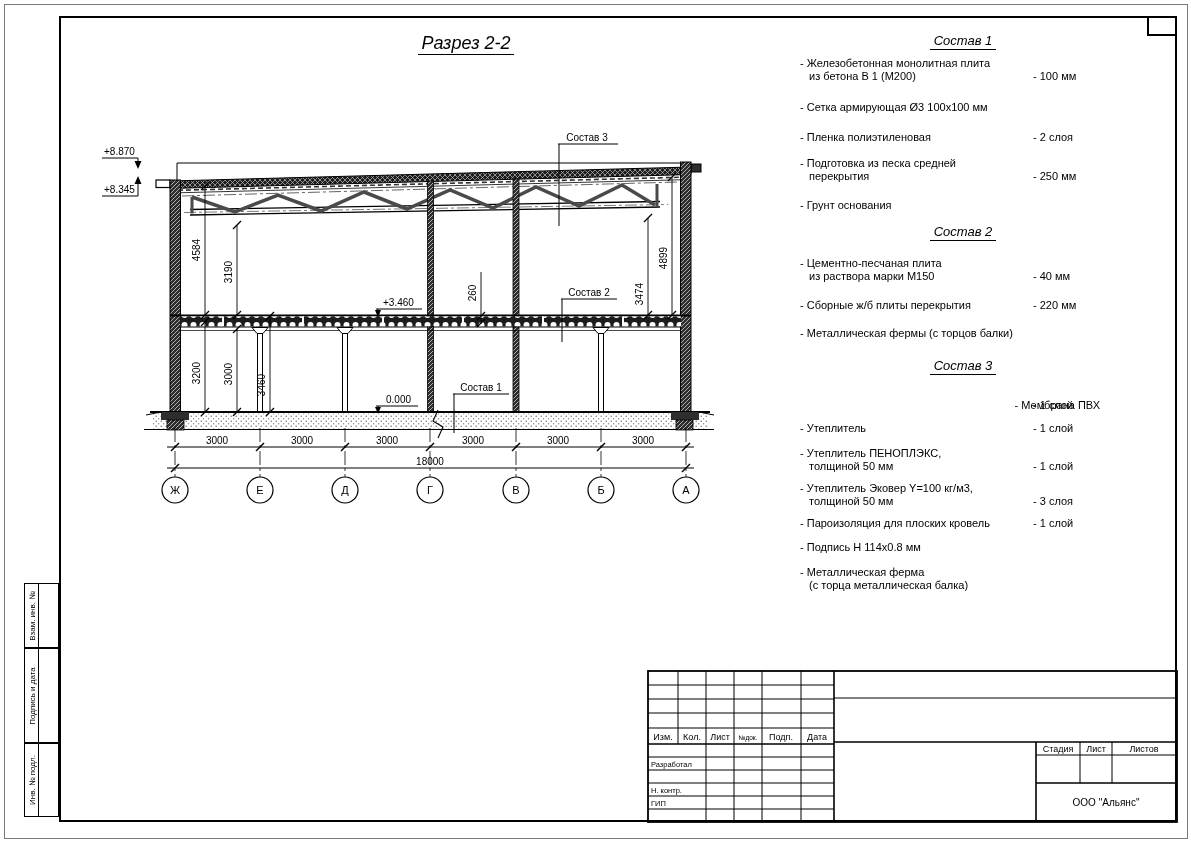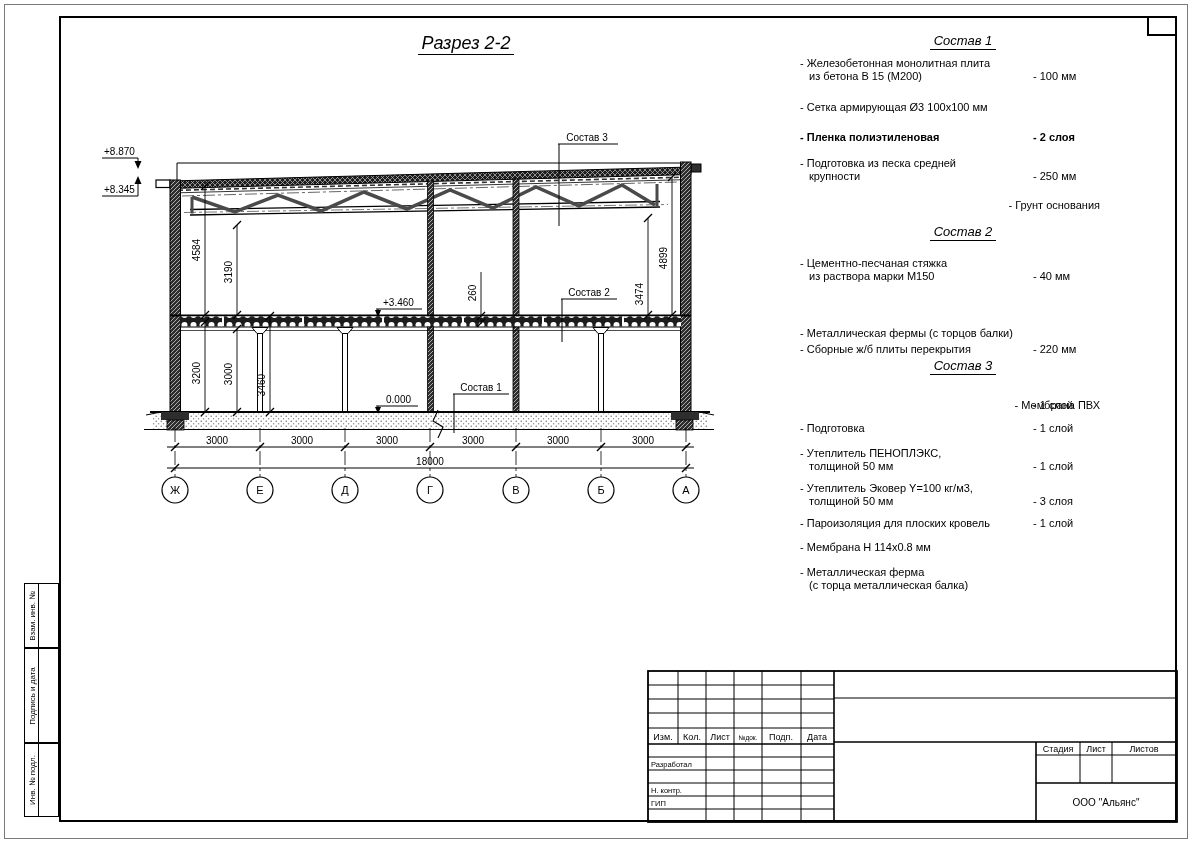--- a/index.html
+++ b/index.html
@@ -54,78 +54,78 @@
   <div class="lbl">
       <span>Инв. № подл.</span>
     </div>
 </div>
 
 <div class="abs dwg-title"><span>Разрез 2-2</span></div>
 
 <div class="abs spec-h" style="top:33px;"><span>Состав 1</span></div>
 <div class="abs spec-item" style="top:57px;">
   <span>- Железобетонная  монолитная плита</span>
-  <span class="l2">из бетона В 15 (М200)</span>
+  <span class="l2">из бетона В 1 (М200)</span>
   <span class="val">- 100 мм</span>
 </div>
 <div class="abs spec-item" style="top:101px;">
   <span>- Сетка армирующая Ø3 100х100 мм</span>
 </div>
-<div class="abs spec-item" style="top:131px;font-weight:bold;">
+<div class="abs spec-item" style="top:131px;">
   <span>- Пленка полиэтиленовая</span>
   <span class="val">-  2 слоя</span>
 </div>
 <div class="abs spec-item" style="top:157px;">
   <span>- Подготовка из песка средней</span>
-  <span class="l2">крупности</span>
+  <span class="l2">перекрытия</span>
   <span class="val">- 250 мм</span>
 </div>
-<div class="abs spec-item" style="top:199px;text-align:right;">
+<div class="abs spec-item" style="top:199px;">
   <span>- Грунт основания</span>
 </div>
 
 <div class="abs spec-h" style="top:224px;"><span>Состав 2</span></div>
 <div class="abs spec-item" style="top:257px;">
-  <span>- Цементно-песчаная стяжка</span>
+  <span>- Цементно-песчаная плита</span>
   <span class="l2">из раствора марки М150</span>
   <span class="val">- 40 мм</span>
 </div>
-<div class="abs spec-item" style="top:299px;margin-top:44px;">
+<div class="abs spec-item" style="top:299px;">
   <span>- Сборные ж/б плиты перекрытия</span>
   <span class="val">- 220 мм</span>
 </div>
 <div class="abs spec-item" style="top:327px;">
   <span>- Металлическая фермы (с торцов балки)</span>
 </div>
 
 <div class="abs spec-h" style="top:358px;"><span>Состав 3</span></div>
 <div class="abs spec-item" style="top:399px;text-align:right;">
   <span>- Мембрана ПВХ</span>
   <span class="val">- 1 слой</span>
 </div>
 <div class="abs spec-item" style="top:422px;">
-  <span>- Подготовка</span>
+  <span>- Утеплитель</span>
   <span class="val">- 1 слой</span>
 </div>
 <div class="abs spec-item" style="top:447px;">
   <span>- Утеплитель ПЕНОПЛЭКС,</span>
   <span class="l2">толщиной 50 мм</span>
   <span class="val">- 1 слой</span>
 </div>
 <div class="abs spec-item" style="top:482px;">
   <span>- Утеплитель Эковер Y=100 кг/м3,</span>
   <span class="l2">толщиной 50 мм</span>
   <span class="val">- 3 слоя</span>
 </div>
 <div class="abs spec-item" style="top:517px;">
   <span>- Пароизоляция для плоских кровель</span>
   <span class="val">- 1 слой</span>
 </div>
 <div class="abs spec-item" style="top:541px;">
-  <span>- Мембрана Н 114х0.8 мм</span>
+  <span>- Подпись Н 114х0.8 мм</span>
 </div>
 <div class="abs spec-item" style="top:566px;">
   <span>- Металлическая ферма</span>
   <span class="l2">(с торца металлическая балка)</span>
 </div>
 
 <svg class="abs" style="left:0;top:0;" width="1191" height="842" viewBox="0 0 1191 842">
   <defs>
     <pattern id="hatchDark" width="4" height="4" patternUnits="userSpaceOnUse">
       <rect width="4" height="4" fill="#2e2e2e"></rect>

